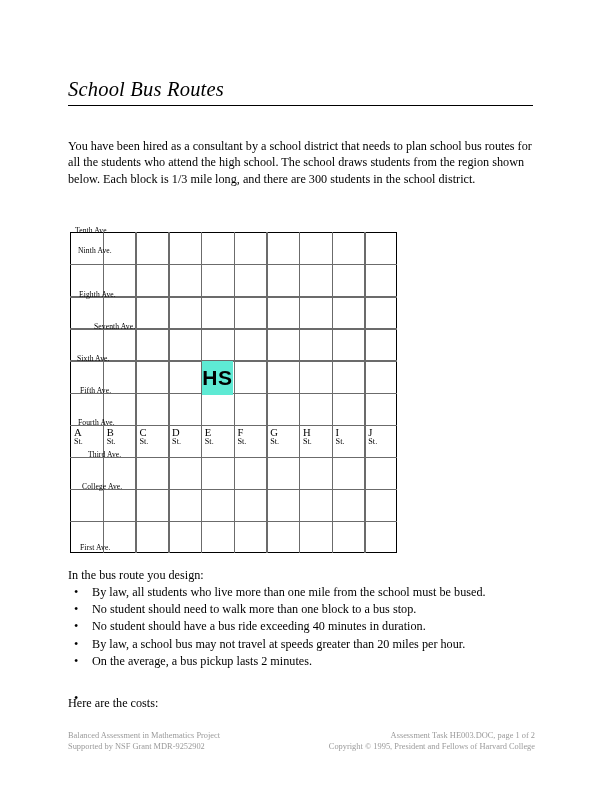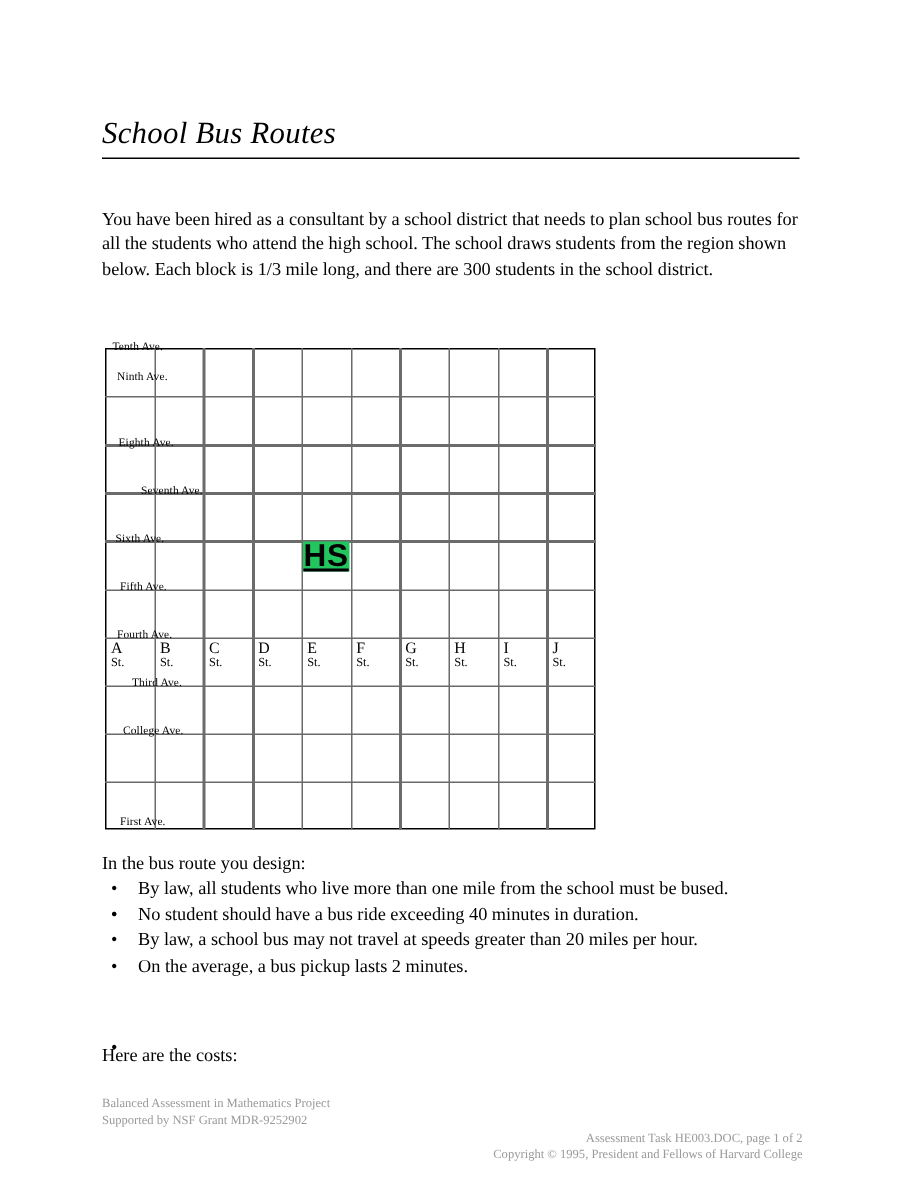--- a/index.html
+++ b/index.html
@@ -159,21 +159,20 @@
   .footer {
     position: absolute;
     left: 68px;
     top: 730px;
     width: 467px;
     display: flex;
     justify-content: space-between;
     font-size: 8.4px;
     line-height: 11.4px;
     color: #9a9a9a;
-    flex-direction: column;
   }
   .footer-col-left { text-align: left; }
   .footer-col-right { text-align: right; }
   .footer-line { white-space: nowrap; display: block; }
 </style>
 </head>
 <body>
 
 <div class="page">
 
@@ -198,21 +197,21 @@
         <div class="hline" style="top: 64.2px;"></div>
         <div class="hline" style="top: 96.3px;"></div>
         <div class="hline" style="top: 128.4px;"></div>
         <div class="hline" style="top: 160.5px;"></div>
         <div class="hline" style="top: 192.6px;"></div>
         <div class="hline" style="top: 224.7px;"></div>
         <div class="hline" style="top: 256.8px;"></div>
         <div class="hline" style="top: 288.9px;"></div>
       </div>
     <div id="hs-marker-holder">
-        <div class="hs-cell" style="left: 131.8px; top: 129.4px; width: 31.2px; height: 20px; background: #22c55e; text-decoration: underline;">HS</div>
+        <div class="hs-cell" style="left: 131.8px; top: 129.4px; width: 31.2px; height: 34px; background: #5eead4;">HS</div>
       </div>
     <div id="ave-labels">
         <div class="ave-label" style="left: 5px; top: -6.5px;">Tenth Ave.</div>
         <div class="ave-label" style="left: 8px; top: 14px;">Ninth Ave.</div>
         <div class="ave-label" style="left: 9px; top: 57.7px;">Eighth Ave.</div>
         <div class="ave-label" style="left: 24px; top: 89.8px;">Seventh Ave.</div>
         <div class="ave-label" style="left: 7px; top: 121.9px;">Sixth Ave.</div>
         <div class="ave-label" style="left: 10px; top: 154px;">Fifth Ave.</div>
         <div class="ave-label" style="left: 8px; top: 186.1px;">Fourth Ave.</div>
         <div class="ave-label" style="left: 18px; top: 218.2px;">Third Ave.</div>
@@ -259,21 +258,21 @@
         <div class="st-label" style="left: 298.3px; top: 195.6px;">
           <span class="st-letter">J</span>
           <span class="st-sub">St.</span>
         </div>
       </div>
   </div>
 
   <div class="lead-line" style="top:567px;">In the bus route you design:</div>
   <div class="bullets" id="constraint-bullets" style="top:584px;">
       <div class="bullet-row"><span class="dot">•</span><span>By law, all students who live more than one mile from the school must be bused.</span></div>
-      <div class="bullet-row"><span class="dot">•</span></div>
+      <div class="bullet-row"><span class="dot">•</span><span>No student should need to walk more than one block to a bus stop.</span></div>
       <div class="bullet-row"><span class="dot">•</span><span>No student should have a bus ride exceeding 40 minutes in duration.</span></div>
       <div class="bullet-row"><span class="dot">•</span><span>By law, a school bus may not travel at speeds greater than 20 miles per hour.</span></div>
       <div class="bullet-row"><span class="dot">•</span><span>On the average, a bus pickup lasts 2 minutes.</span></div>
     </div>
 
   <div class="lead-line" style="top:673px;margin-top:22px;">Here are the costs:</div>
   <div class="bullets" id="cost-bullets" style="top:690px;">
       <div class="bullet-row"><span class="dot">•</span></div>
     </div>
 

